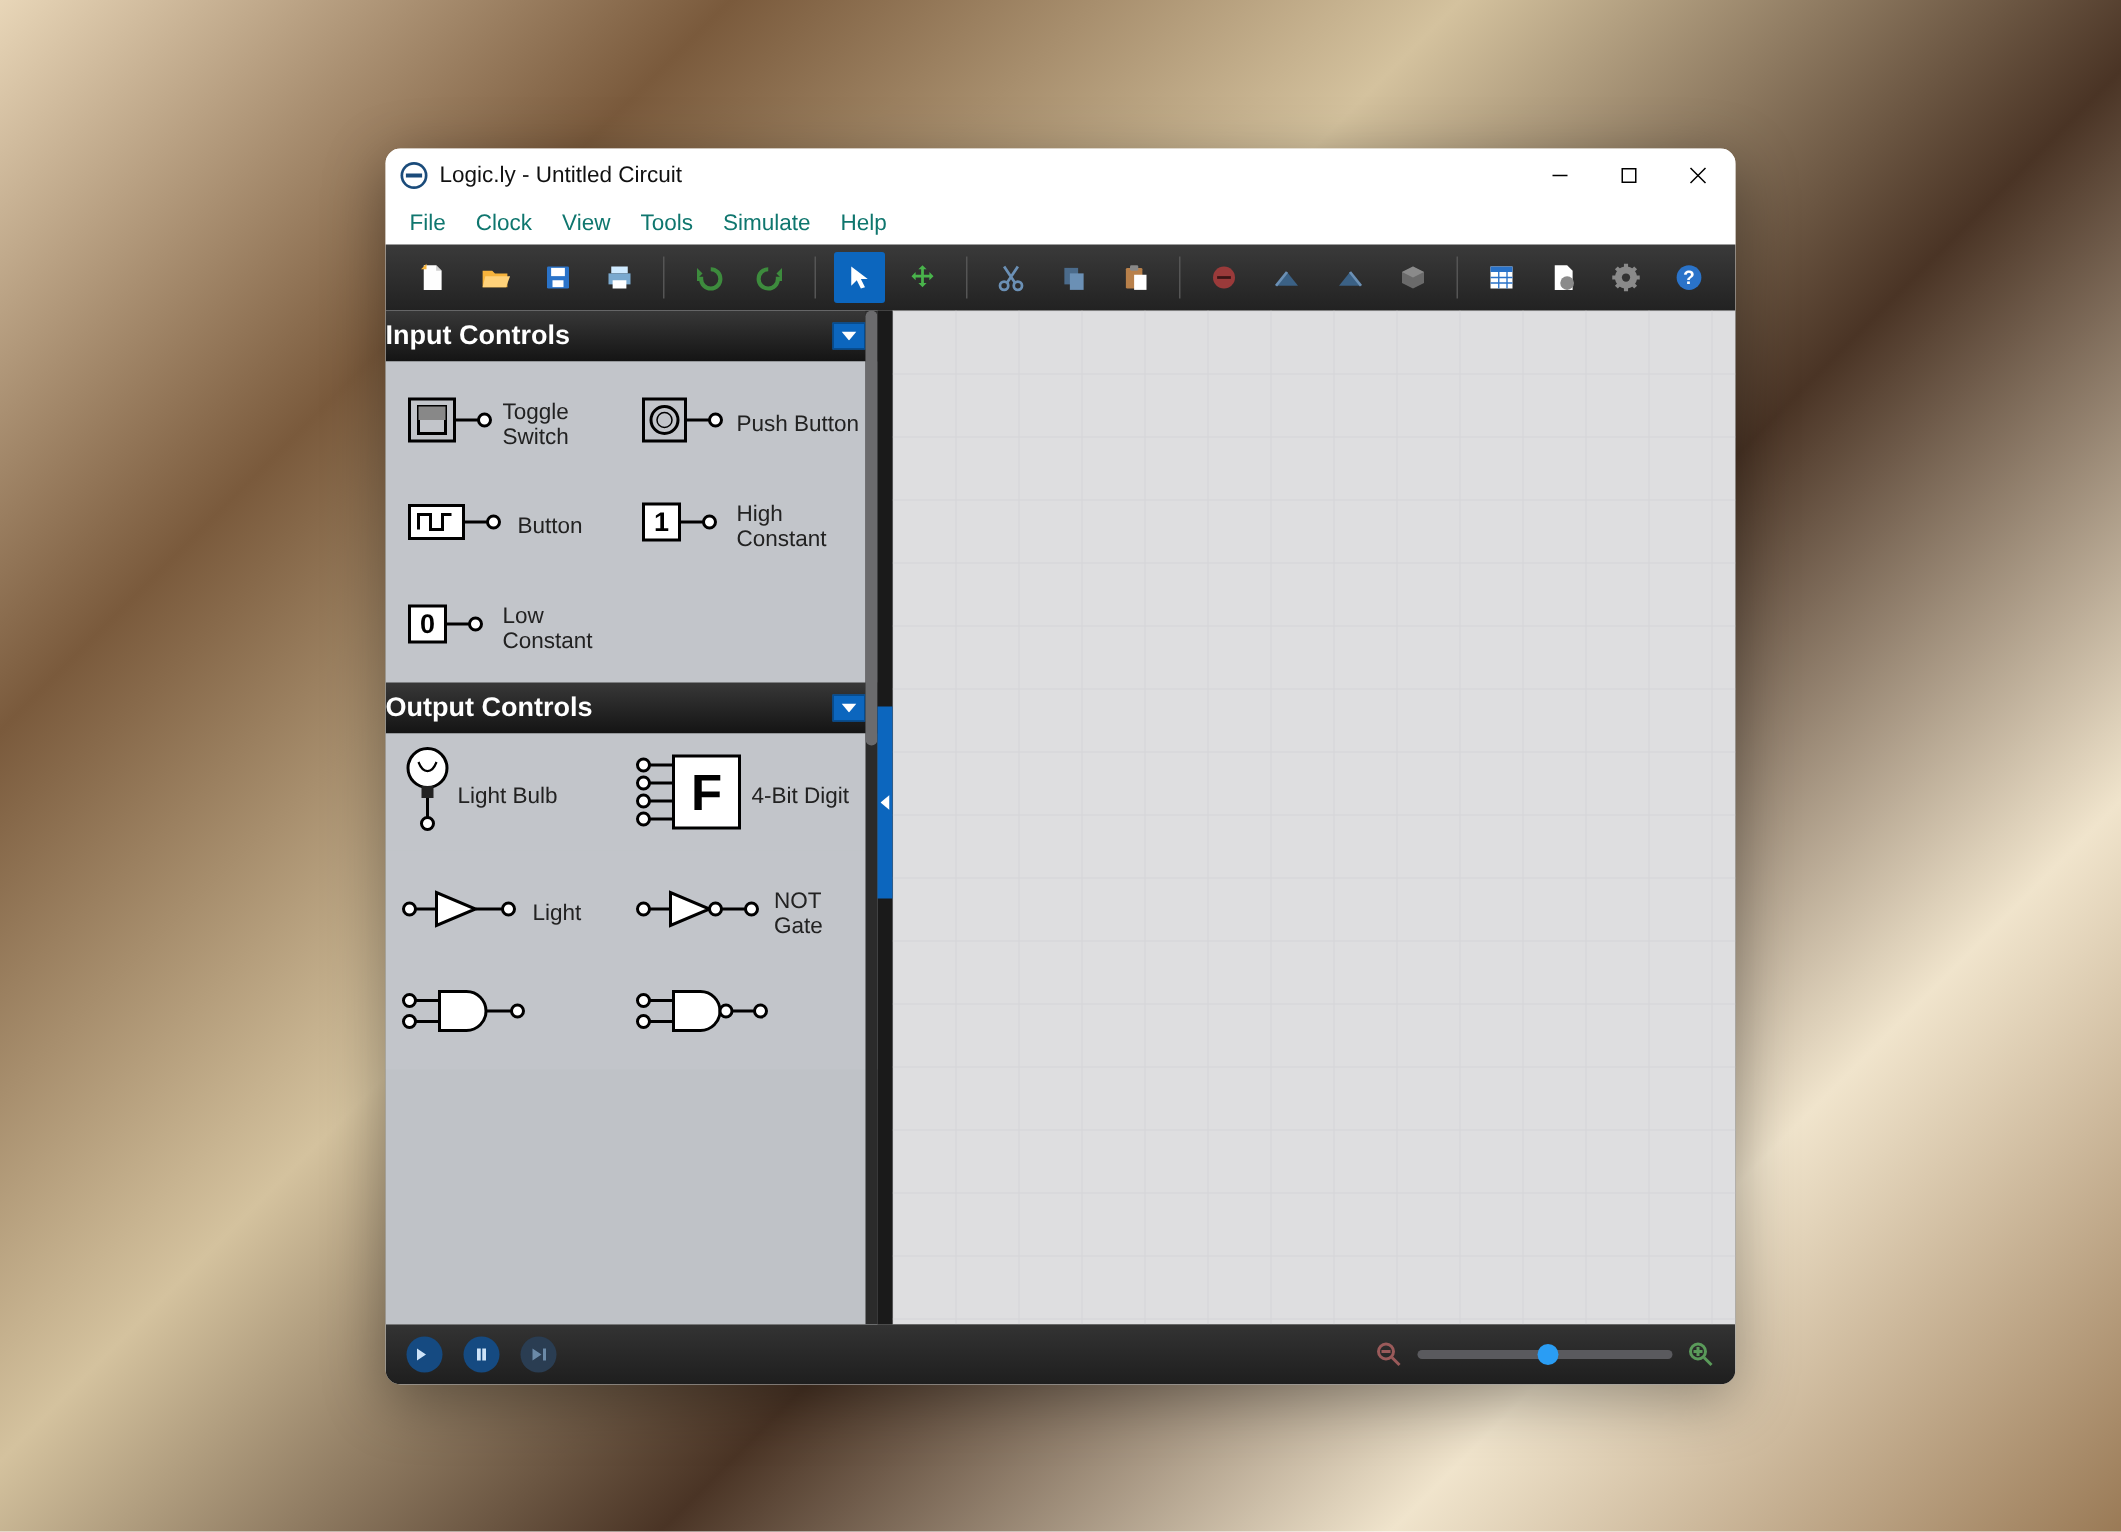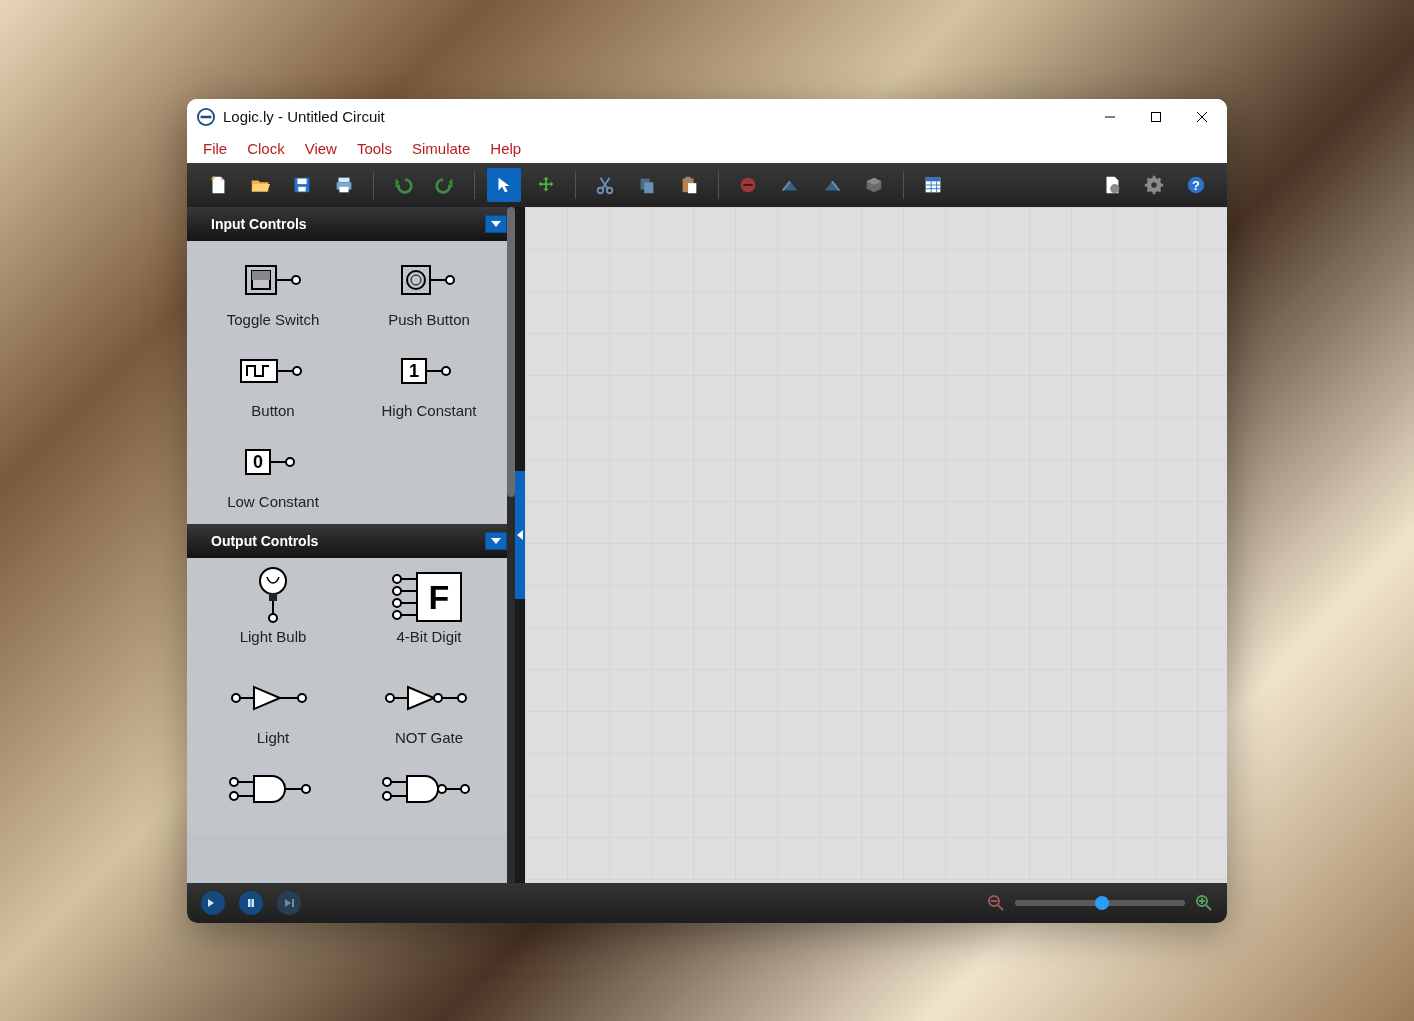--- a/index.html
+++ b/index.html
@@ -2,54 +2,54 @@
 <html><head>
 <meta charset="utf-8">
 <style>
   * { box-sizing: border-box; }
   html, body { margin:0; padding:0; width:1414px; height:1021px; font-family: "Segoe UI", Tahoma, sans-serif; }
   body {
     background: linear-gradient(135deg,#e8d6b8 0%,#7a5a3c 20%,#d4c29e 40%,#4a3425 60%,#f0e4cc 80%,#9a7a56 100%);
     display:flex; align-items:center; justify-content:center;
   }
   .window {
-    width:1040px; height:824px; background:#fff; border-radius:10px;
+    width:900px; height:824px; background:#fff; border-radius:10px;
     display:flex; flex-direction:column; overflow:hidden;
     box-shadow:0 10px 40px rgba(0,0,0,.35);
   }
   
   .titlebar { height:36px; display:flex; align-items:center; padding:0 2px 0 10px; background:#fff; }
   .titlebar .icon { width:18px; height:18px; border-radius:9px; background:#1a4b7a; display:flex; align-items:center; justify-content:center; color:#fff; font-size:11px; margin-right:8px;}
   .titlebar .title { font-size:15px; color:#111; flex:0 0 auto; }
   .titlebar .spacer { flex:1; }
   .win-btn { width:46px; height:30px; display:flex; align-items:center; justify-content:center; }
   .win-btn svg { width:12px; height:12px; }
   
   .menubar { height:28px; display:flex; align-items:center; padding:0 6px; background:#fff; }
-  .menubar .menu { padding:4px 10px; font-size:15px; color:#b91c1c; }
+  .menubar .menu { padding:4px 10px; font-size:15px; color:#0f766e; }
   
   .toolbar { height:44px; background:linear-gradient(#3a3a3a,#222); display:flex; align-items:center; padding:0 10px; }
   .tool { width:34px; height:34px; display:flex; align-items:center; justify-content:center; margin:0 4px; border-radius:2px; }
   .tool.active { background:#0c66be; }
   .tool svg { width:22px; height:22px; }
   .sep { width:1px; height:28px; background:#555; margin:0 8px; }
   .toolbar .spacer { flex:1; }
   
   .content { flex:1; display:flex; overflow:hidden; background:#111; }
   .sidebar { width:328px; background:#bfc2c7; display:flex; flex-direction:column; overflow:hidden; position:relative; }
   .sidebar-scroll { width:8px; background:#2b2b2b; position:absolute; right:0; top:0; bottom:0; }
   .sidebar-thumb { position:absolute; right:0; top:0; width:8px; height:290px; background:#6b6b6d; border-radius:4px; }
   .section-header {
     height:34px; background:linear-gradient(#383838,#141414); color:#fff;
     display:flex; align-items:center; justify-content:space-between;
-    padding:0 8px 0 24px; font-weight:600; font-size:14px;
+    padding:0 8px 0 0; font-weight:600; font-size:18px;
   }
   .collapse-btn { width:22px; height:18px; background:#0c66be; display:flex; align-items:center; justify-content:center; border:1px solid #064c8f; }
   .section-body { background:#c2c5ca; padding:14px 8px; display:grid; grid-template-columns:1fr 1fr; row-gap:18px; }
-  .component { display:flex; flex-direction:column; align-items:center; }
+  .component { display:flex; flex-direction:row; align-items:center; }
   .component-icon { height:50px; display:flex; align-items:center; justify-content:center; }
   .component-label { font-size:15px; color:#222; margin-top:6px; }
   .splitter { width:10px; background:#1a1a1a; position:relative; }
   .splitter-handle { position:absolute; left:0; top:264px; width:10px; height:128px; background:#0c66be; display:flex; align-items:center; justify-content:center; }
   .canvas { flex:1; background:#dedee0; background-image:
       linear-gradient(#d4d4d7 1px, transparent 1px),
       linear-gradient(90deg,#d4d4d7 1px, transparent 1px);
     background-size:42px 42px;
   }
   

